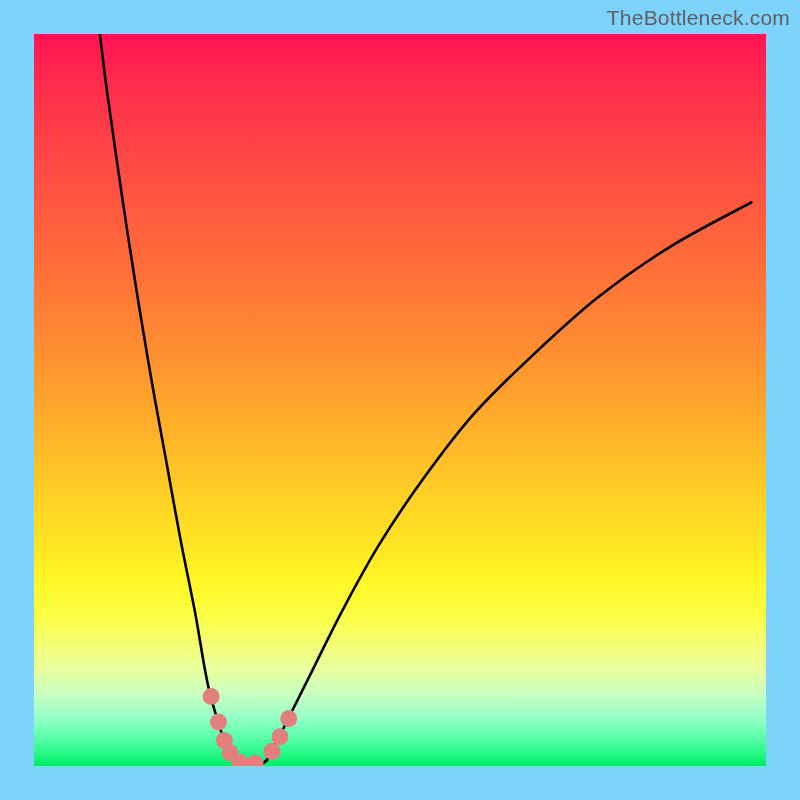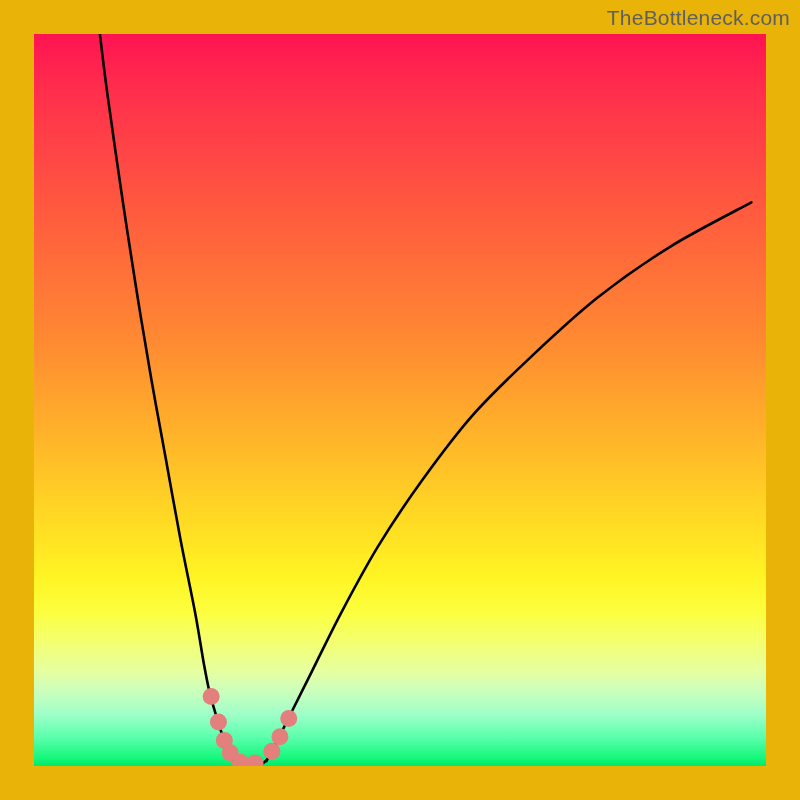--- a/index.html
+++ b/index.html
@@ -10,21 +10,21 @@
     overflow: hidden;
     background: #000;
     font-family: Arial, Helvetica, sans-serif;
   }
   .frame {
     position: absolute;
     left: 0;
     top: 0;
     width: 800px;
     height: 800px;
-    background: #eab308;
+    background: #7dd3fc;
   }
   .plot {
     position: absolute;
     left: 34px;
     top: 34px;
     width: 732px;
     height: 732px;
     background: linear-gradient(to bottom,
       #ff1452 0%,
       #ff2f4c 8%,

